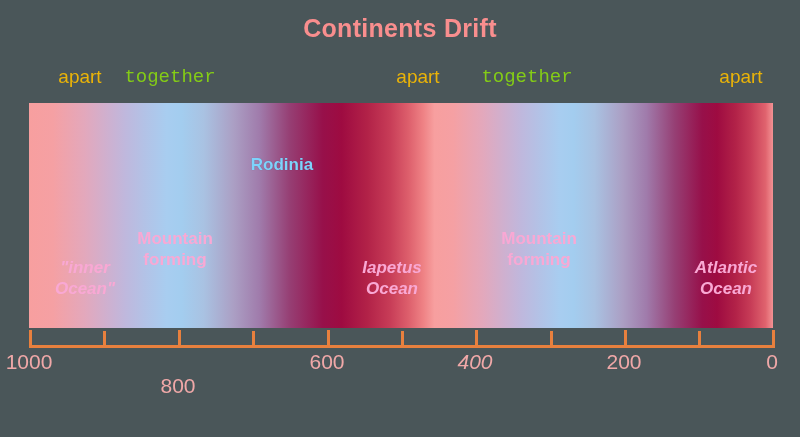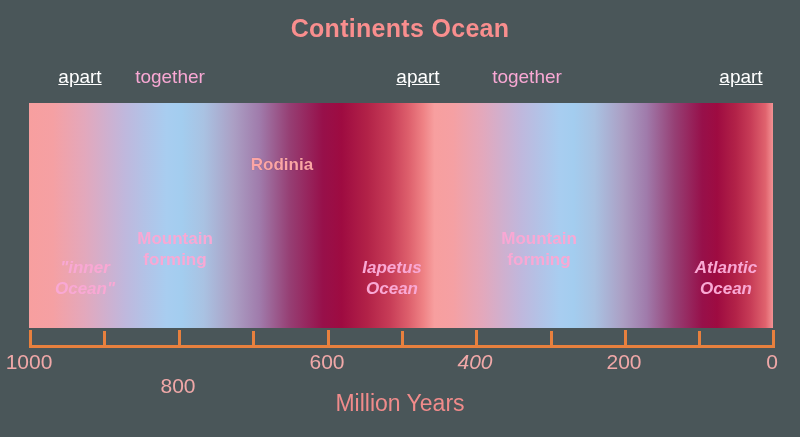--- a/index.html
+++ b/index.html
@@ -44,22 +44,22 @@
     width: 800px;
     height: 28px;
   }
   .phase-label {
     position: absolute;
     top: 0;
     font-size: 19px;
     white-space: nowrap;
     transform: translateX(-50%);
   }
-  .phase-apart    { color: #ffffff; text-decoration: underline; }
-  .phase-together { color: #f9a8d4; }
+  .phase-apart    { color: #eab308; }
+  .phase-together { color: #84cc16; font-family: Liberation Mono, monospace; }
 
   
   #band-wrap {
     position: absolute;
     left: 29px;
     top: 103px;
     width: 744px;
     height: 225px;
   }
   #gradient-band {
@@ -105,21 +105,21 @@
       #e0636e  99.0%,
       #f39294 100.0%
     );
   }
 
   
   .era-label {
     position: absolute;
     font-size: 17px;
     font-weight: bold;
-    color: #fca5a5;
+    color: #7dd3fc;
     white-space: nowrap;
     transform: translateX(-50%);
     text-shadow: 0 0 1px rgba(0,0,0,0.25);
     text-align: center;
   }
   .feature-label {
     position: absolute;
     font-size: 17px;
     font-weight: bold;
     color: #f9a8d4;
@@ -172,21 +172,21 @@
     text-align: center;
     font-size: 23px;
     color: #f08b8b;
   }
 </style>
 </head>
 <body>
 
 <div id="figure">
 
-  <div id="chart-title">Continents Ocean</div>
+  <div id="chart-title">Continents Drift</div>
 
   <div id="phase-row">
       <div class="phase-label phase-apart" style="left: 80px;">apart</div>
       <div class="phase-label phase-together" style="left: 170px;">together</div>
       <div class="phase-label phase-apart" style="left: 418px;">apart</div>
       <div class="phase-label phase-together" style="left: 527px;">together</div>
       <div class="phase-label phase-apart" style="left: 741px;">apart</div>
     </div>
 
   <div id="band-wrap">
@@ -218,15 +218,14 @@
       <div class="axis-tick major" style="left: 475px;"></div>
       <div class="tick-label" style="left: 475px; font-style: italic;">400</div>
       <div class="axis-tick" style="left: 550px;"></div>
       <div class="axis-tick major" style="left: 624px;"></div>
       <div class="tick-label" style="left: 624px; text-align: right;">200</div>
       <div class="axis-tick" style="left: 698px;"></div>
       <div class="axis-tick major" style="left: 772px;"></div>
       <div class="tick-label" style="left: 772px;">0</div>
     </div>
 
-  <div id="axis-title">Million Years</div>
 
 </div>
 
 </body></html>

